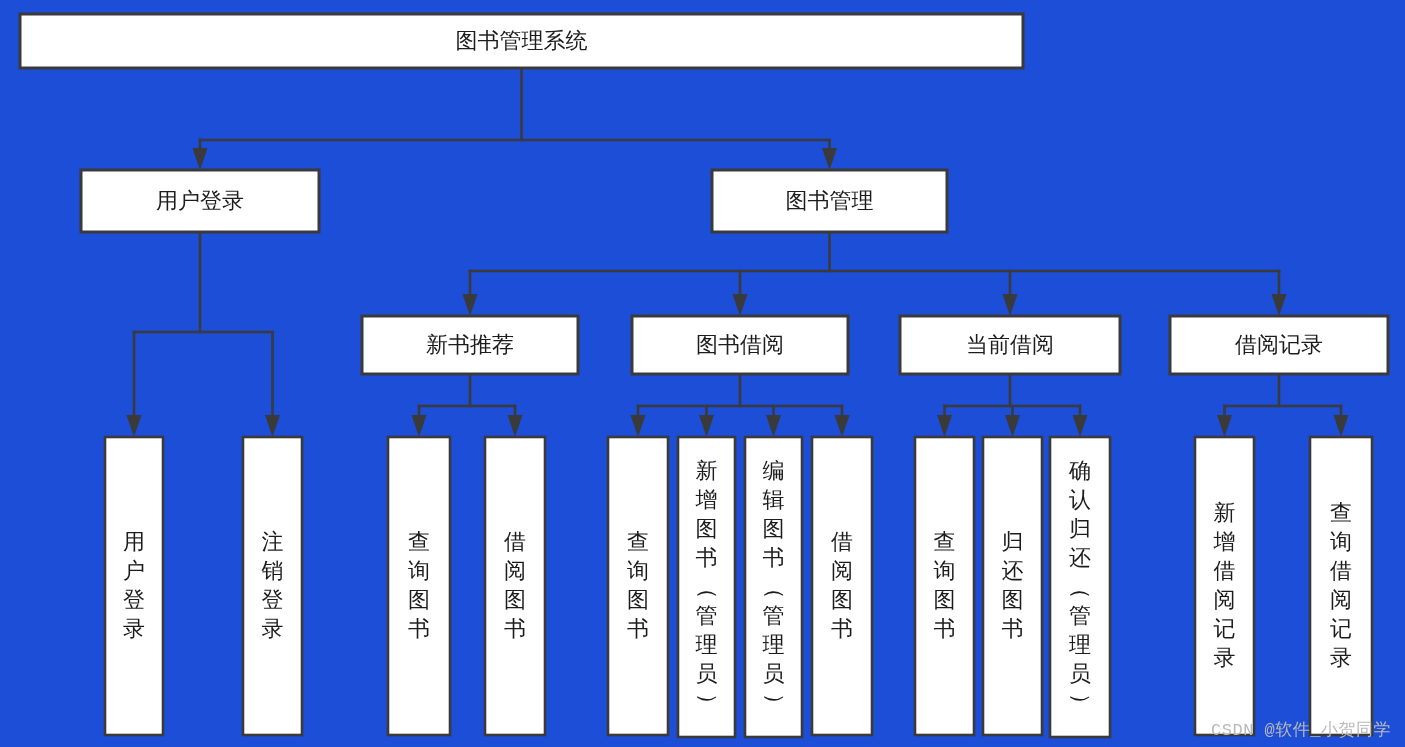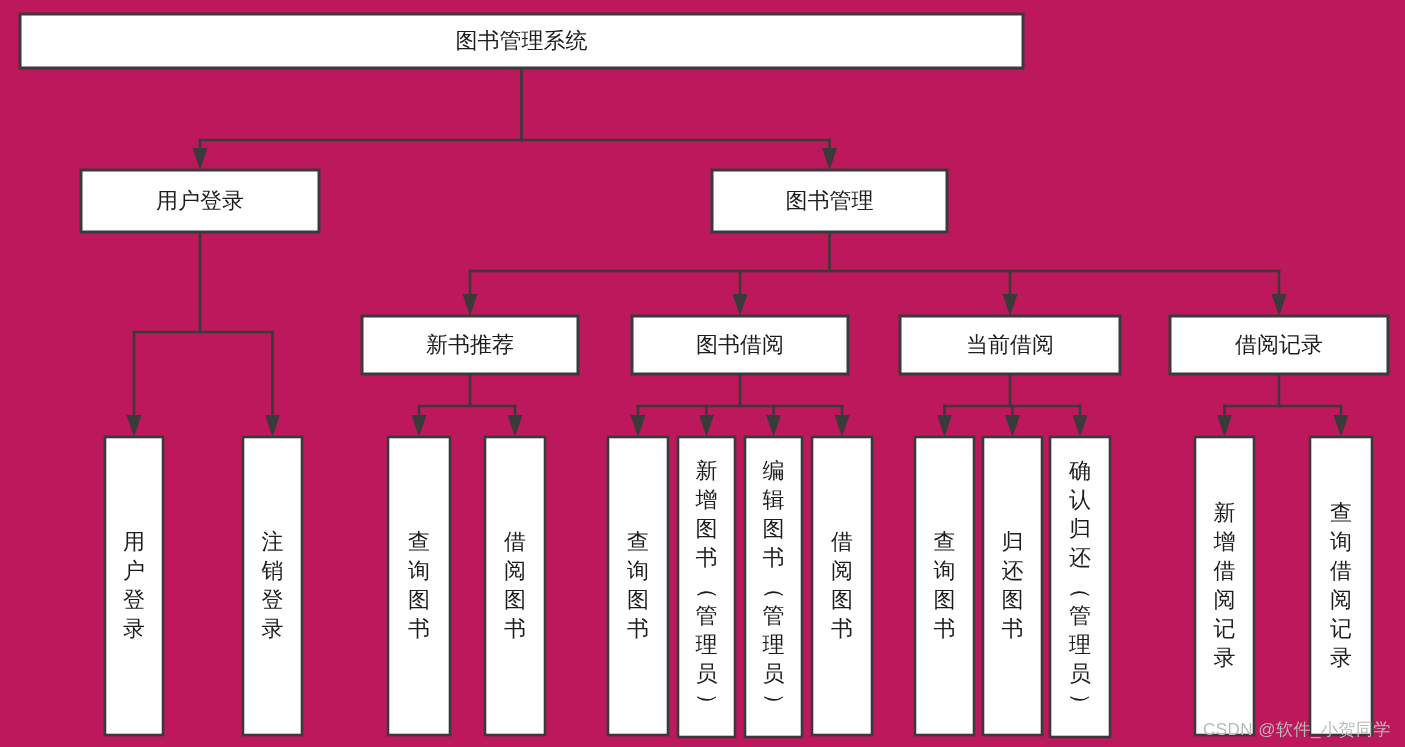--- a/index.html
+++ b/index.html
@@ -7,21 +7,21 @@
     padding: 0;
     background: #ffffff;
   }
   body {
     font-family: "Liberation Sans", "DejaVu Sans", sans-serif;
   }
   #diagram-root {
     position: relative;
     width: 1405px;
     height: 747px;
-    background: #be185d;
+    background: #1d4ed8;
     overflow: hidden;
   }
   svg.flow {
     position: absolute;
     left: 0;
     top: 0;
     width: 1405px;
     height: 747px;
     display: block;
   }
@@ -55,21 +55,21 @@
   .node-label-v {
     font-family: "Liberation Sans", "DejaVu Sans", sans-serif;
     font-size: 22px;
     fill: #1c1c1c;
     text-anchor: middle;
   }
   .watermark {
     position: absolute;
     right: 14px;
     bottom: 6px;
-    font-family: Liberation Sans, sans-serif;
+    font-family: Liberation Mono, monospace;
     font-size: 17px;
     color: #b9b9b9;
     letter-spacing: 0.5px;
     white-space: nowrap;
     user-select: none;
   }
 </style>
 </head>
 <body>
 

